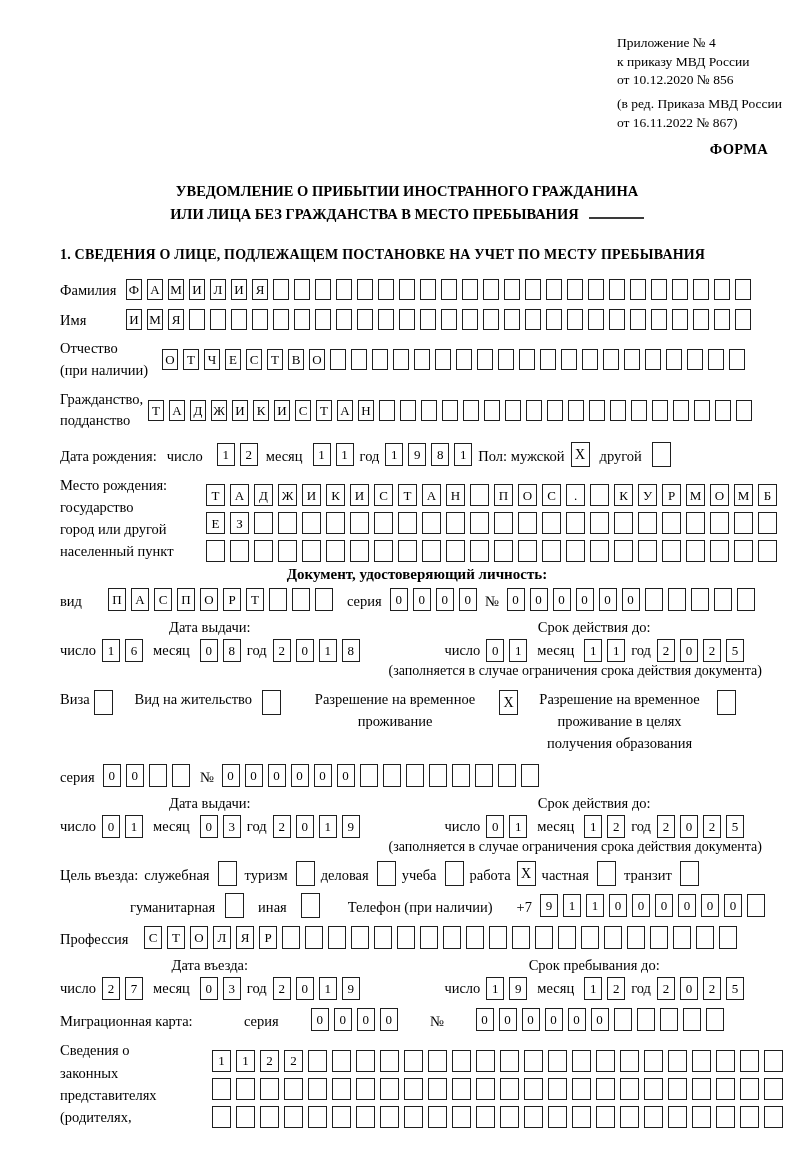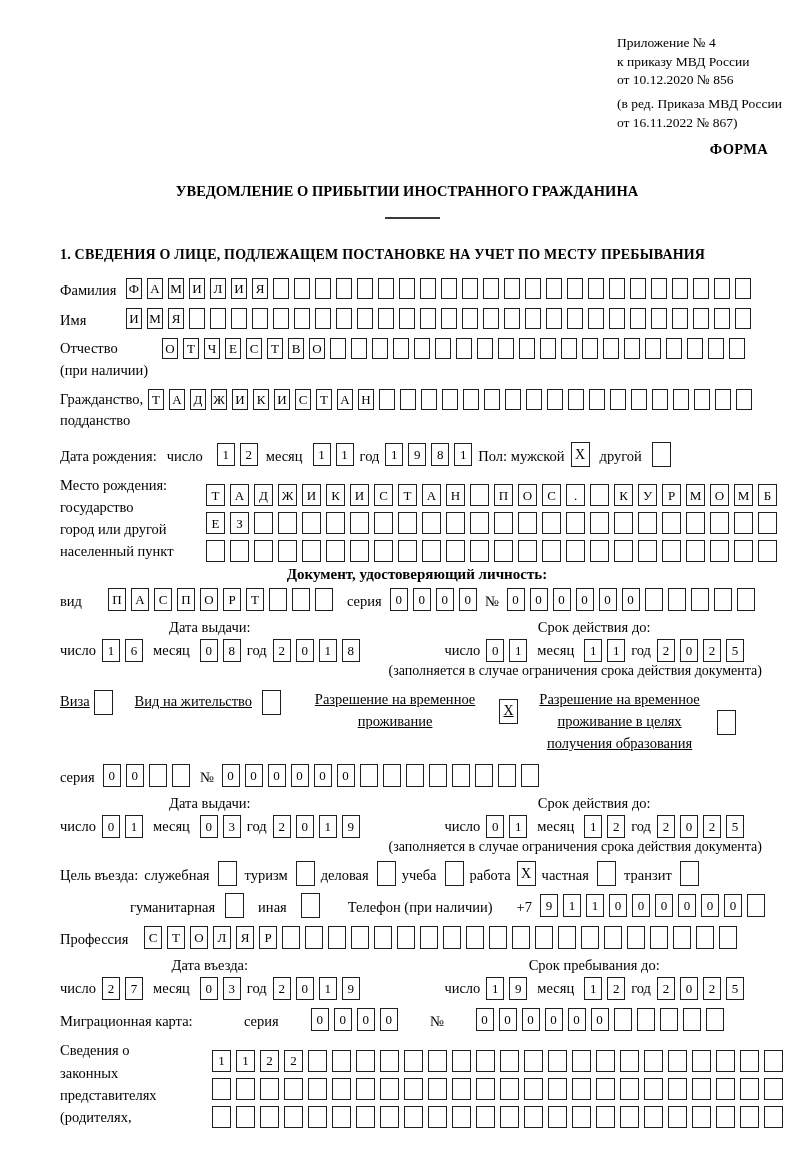--- a/index.html
+++ b/index.html
@@ -26,37 +26,37 @@
   .cells .cell {
     width:16px; height:21px; border:1.5px solid #1f1f1f; background:#fff;
     display:inline-flex; align-items:center; justify-content:center;
     font-size:13px; line-height:1; flex:0 0 auto;
   }
   .cells.wide .cell { width:19px; height:22px; }
   .cells.date .cell { width:18px; height:23px; }
   .cells.cb .cell  { width:19px; height:25px; font-size:14px; }
 
   
-  .frow { display:flex; align-items:flex-start; margin-top:7px; }
+  .frow { display:flex; align-items:center; margin-top:7px; }
   .lbl { font-size:14.5px; line-height:1.45; padding-top:2px; flex:0 0 auto; }
   .lbl2 { font-size:14.5px; line-height:1.5; flex:0 0 auto; }
   .w66 { width:66px; } .w102 { width:102px; } .w88 { width:88px; }
   .gap6 { width:6px; } .gap8 { width:8px; } .gap10 { width:10px; } .gap14 { width:14px; }
 
   .inline-lbl { font-size:14.5px; padding-top:3px; flex:0 0 auto; }
 
   
   .datepair { display:flex; justify-content:space-between; padding-right:30px; margin-top:8px; }
   .dategroup .dghead { font-size:14.5px; text-align:center; margin-bottom:3px; }
   .dgrow { display:flex; align-items:center; }
   .dgrow .inline-lbl { padding-top:0; }
 
   
   .optrow { display:flex; align-items:flex-start; margin-top:10px; }
-  .opt { display:flex; align-items:center;text-decoration:underline; }
+  .opt { display:flex; align-items:flex-start; }
   .opt .optlbl { font-size:14.5px; line-height:1.5; text-align:center; }
   .opt .cells { margin-left:10px; margin-top:1px; }
 
   
   .block { display:flex; align-items:flex-end; margin-top:7px; }
   .block .labels { flex:0 0 auto; font-size:14.5px; line-height:1.52; }
   .block .rows { display:flex; flex-direction:column; gap:6px; }
 </style>
 </head>
 <body>
@@ -69,21 +69,21 @@
     <div>от 10.12.2020 № 856</div>
     <div class="amend">(в ред. Приказа МВД России</div>
     <div>от 16.11.2022 № 867)</div>
   </div>
 
   <div class="forma">ФОРМА</div>
 
   <div class="title">
     <div>УВЕДОМЛЕНИЕ О ПРИБЫТИИ ИНОСТРАННОГО ГРАЖДАНИНА</div>
     <div>
-      <span class="blankline"></span>
+      <span>ИЛИ ЛИЦА БЕЗ ГРАЖДАНСТВА В МЕСТО ПРЕБЫВАНИЯ</span><span class="blankline"></span>
     </div>
   </div>
 
   <div class="sec-heading">1. СВЕДЕНИЯ О ЛИЦЕ, ПОДЛЕЖАЩЕМ ПОСТАНОВКЕ НА УЧЕТ ПО МЕСТУ ПРЕБЫВАНИЯ</div>
 
   <div class="frow" style="margin-top:15px;">
     <span class="lbl w66">Фамилия</span>
     <span class="cells">
         <span class="cell">Ф</span>
         <span class="cell">А</span>

